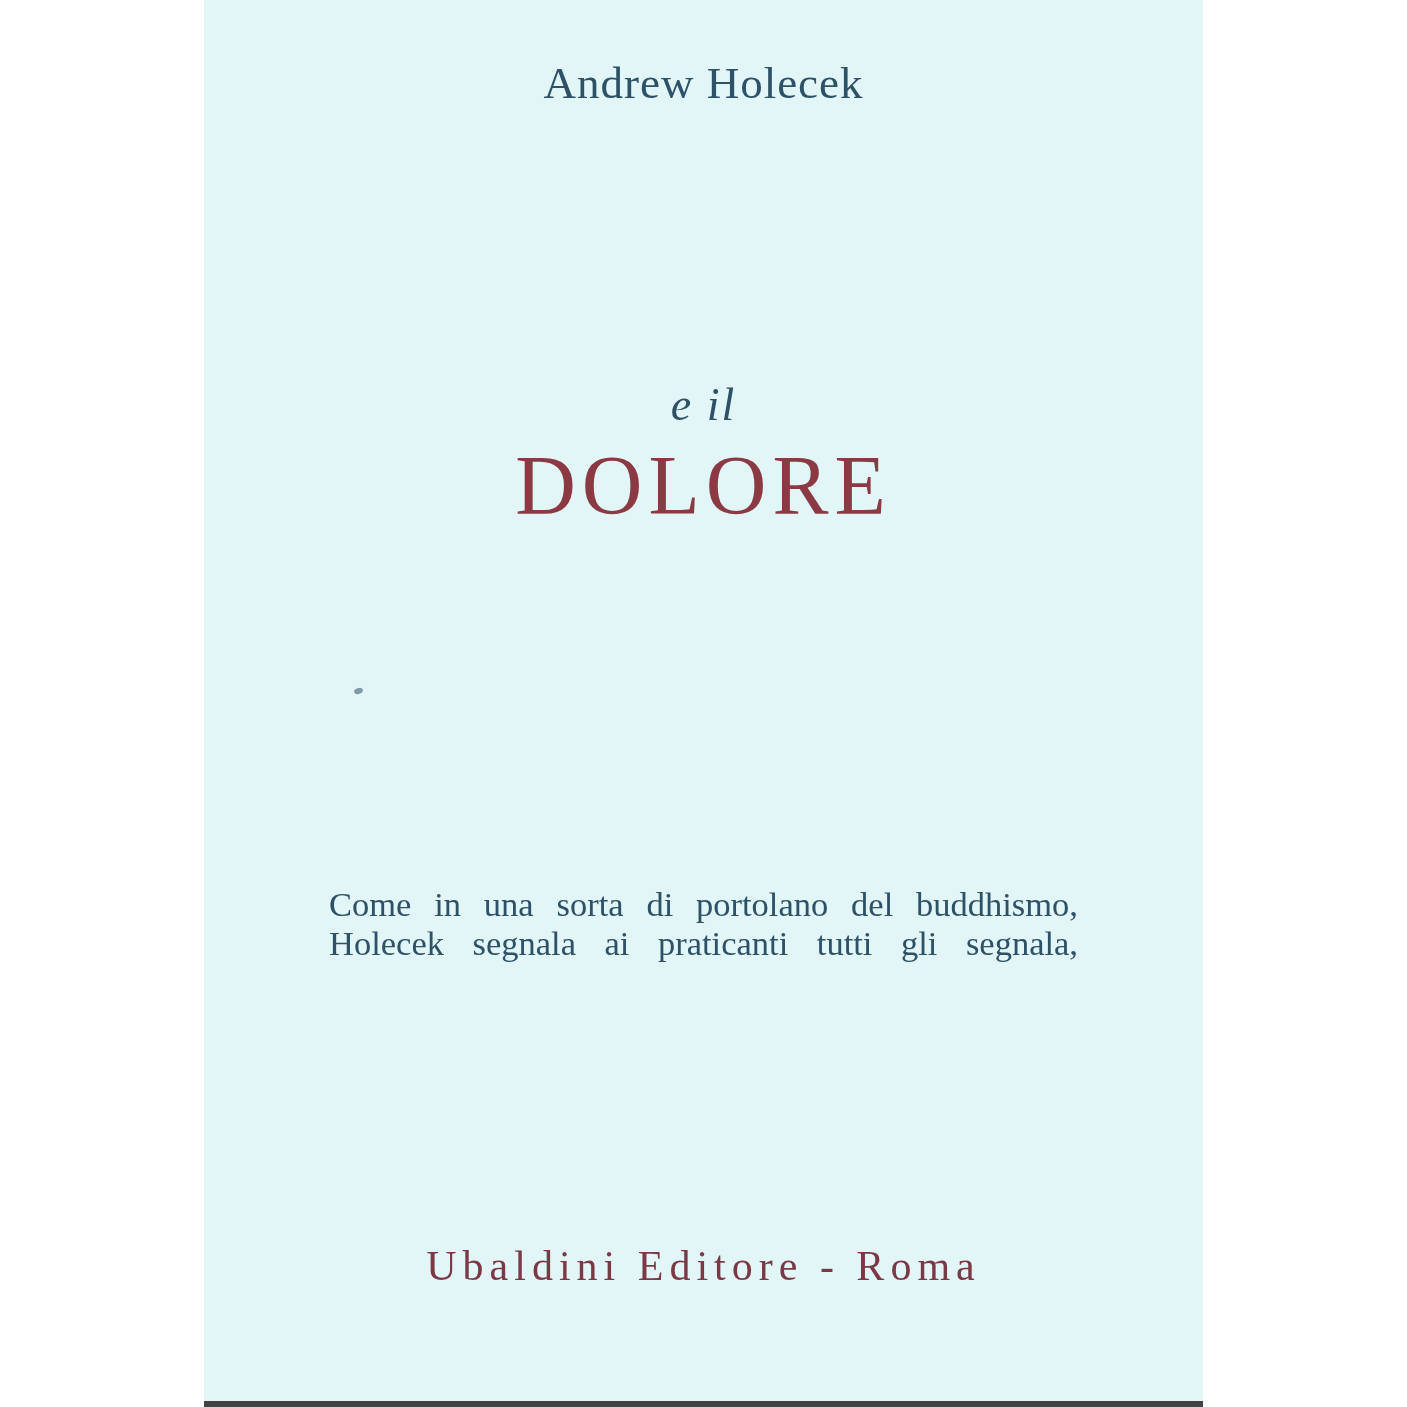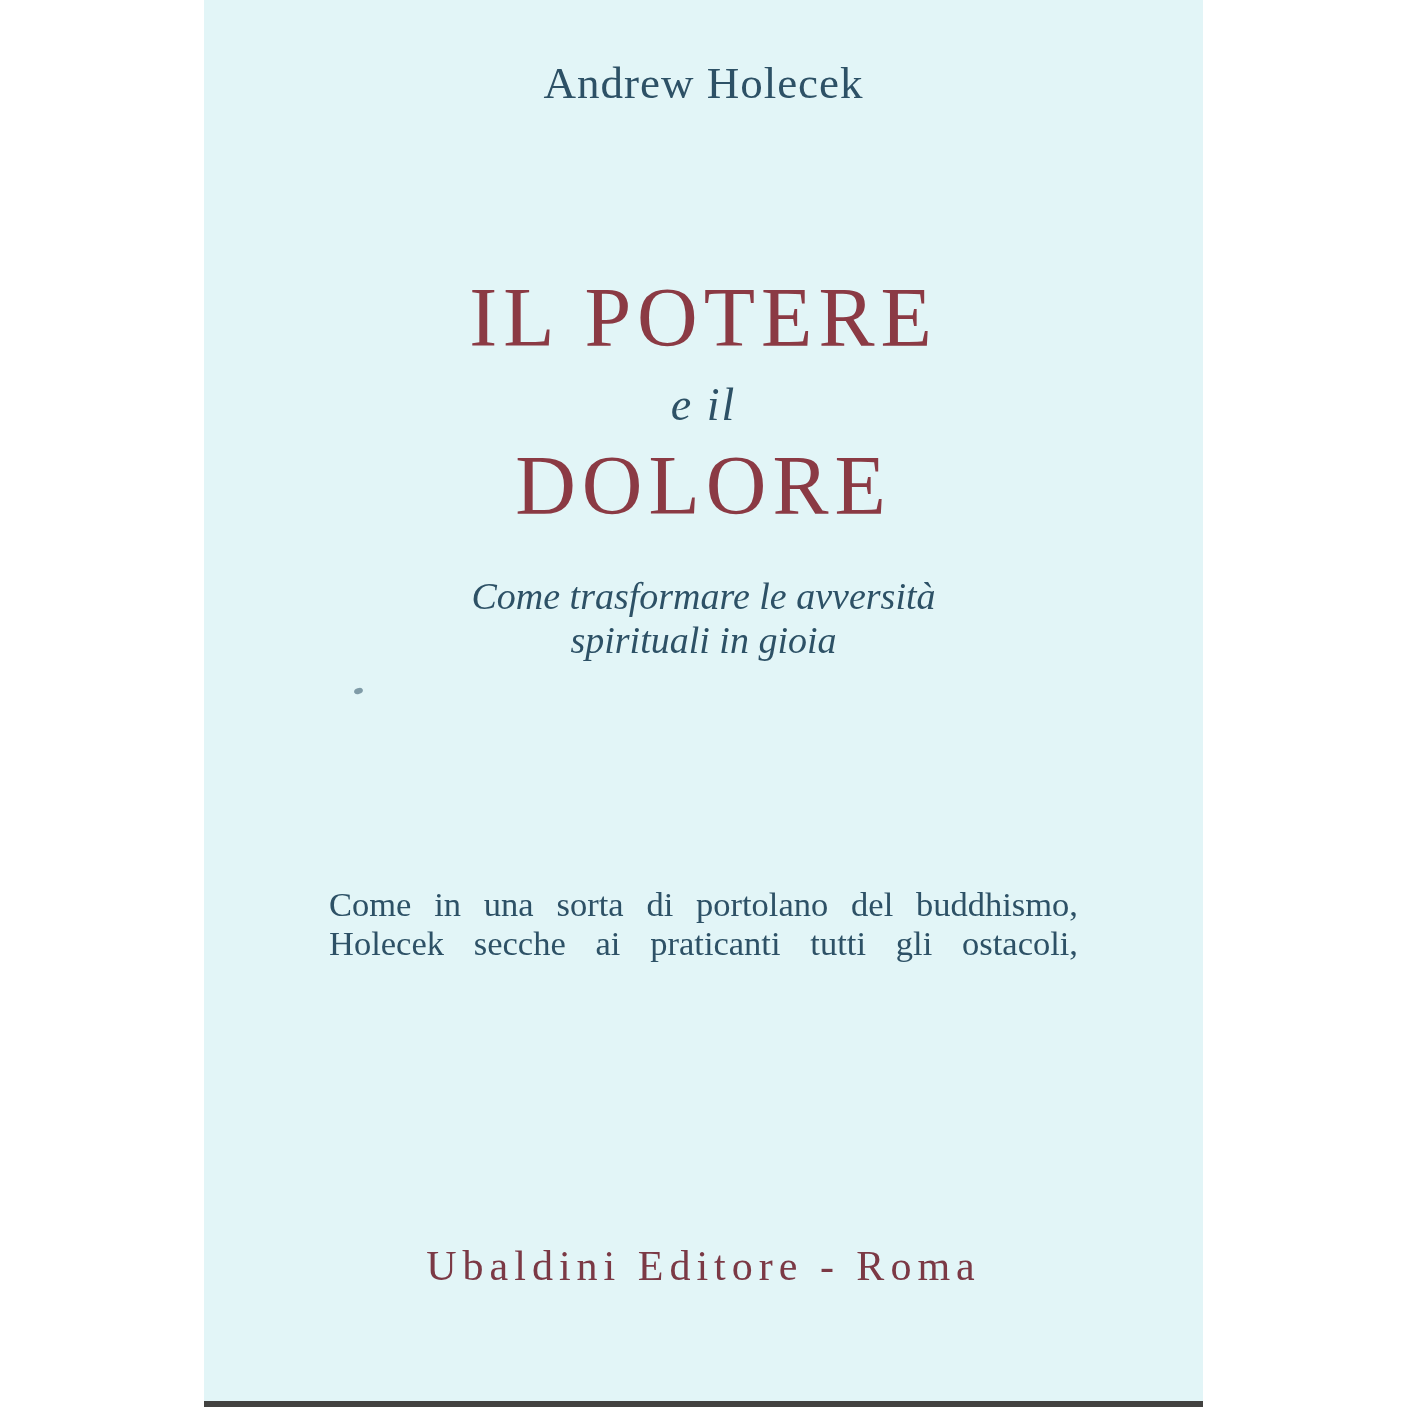--- a/index.html
+++ b/index.html
@@ -91,35 +91,30 @@
   }
 </style>
 </head>
 <body>
 
 <div class="stage">
   <div class="cover">
 
     <div class="center-text author">Andrew Holecek</div>
 
-    <div class="center-text title-main title-1">IL POTERE</div>
 
     <div class="center-text title-connector">e il</div>
 
     <div class="center-text title-main title-2">DOLORE</div>
 
-    <div class="center-text subtitle">
-      <div>Come trasformare le avversità</div>
-      <div>spirituali in gioia</div>
-    </div>
 
     <div class="speck"></div>
 
     <div class="blurb">
       <div class="line-just">Come in una sorta di portolano del buddhismo,</div>
-      <div class="line-just">Holecek secche ai praticanti tutti gli ostacoli,</div>
+      <div class="line-just">Holecek segnala ai praticanti tutti gli segnala,</div>
     </div>
 
     <div class="center-text publisher">Ubaldini Editore - Roma</div>
 
     <div class="bottom-edge"></div>
   </div>
 </div>
 
 </body></html>

